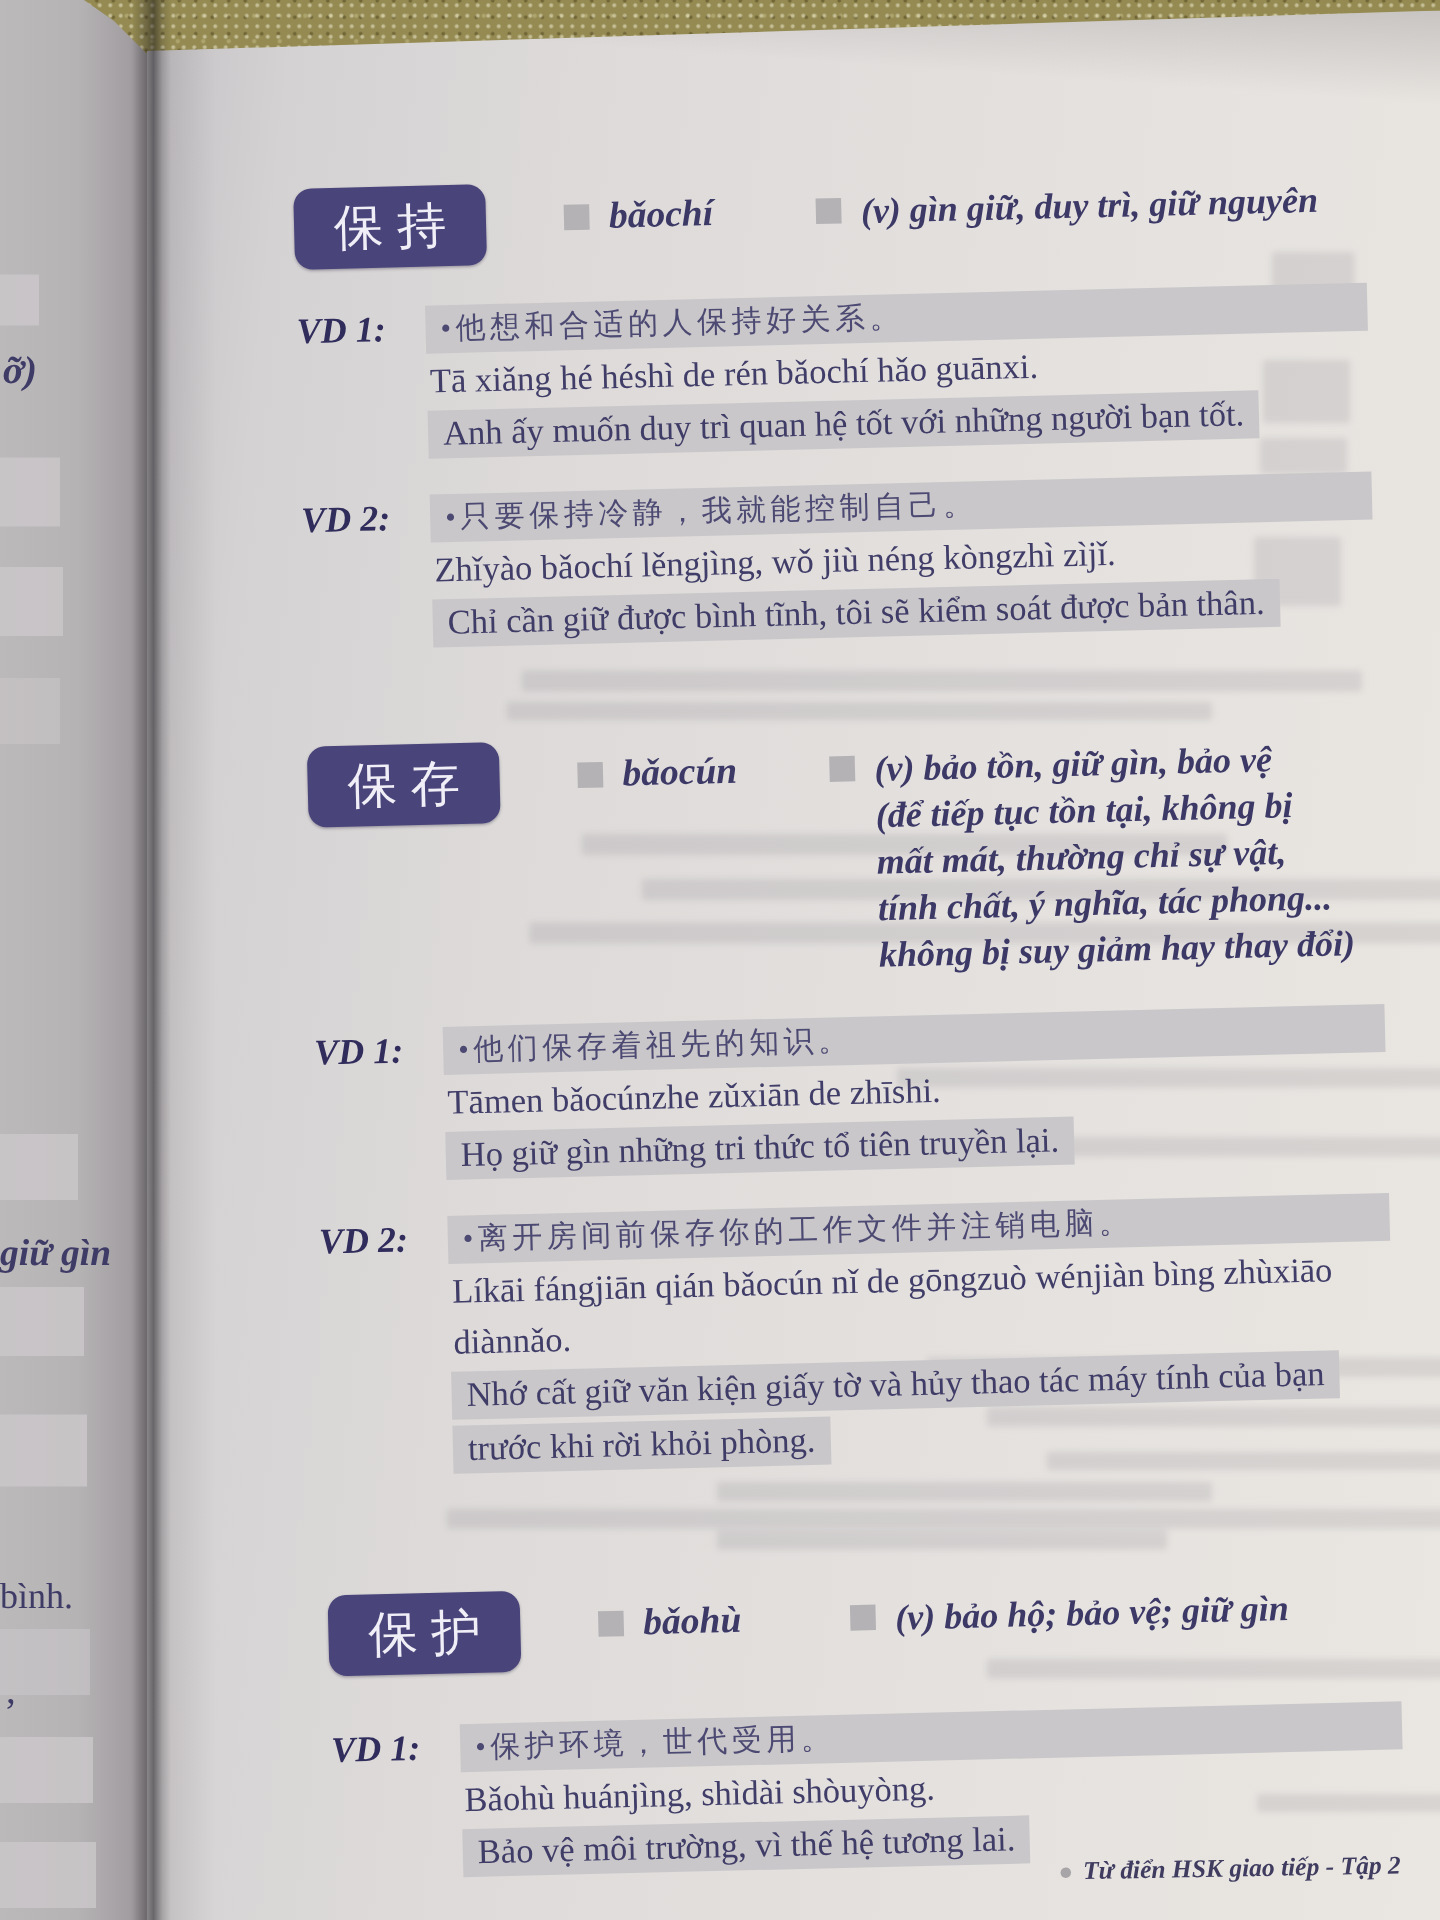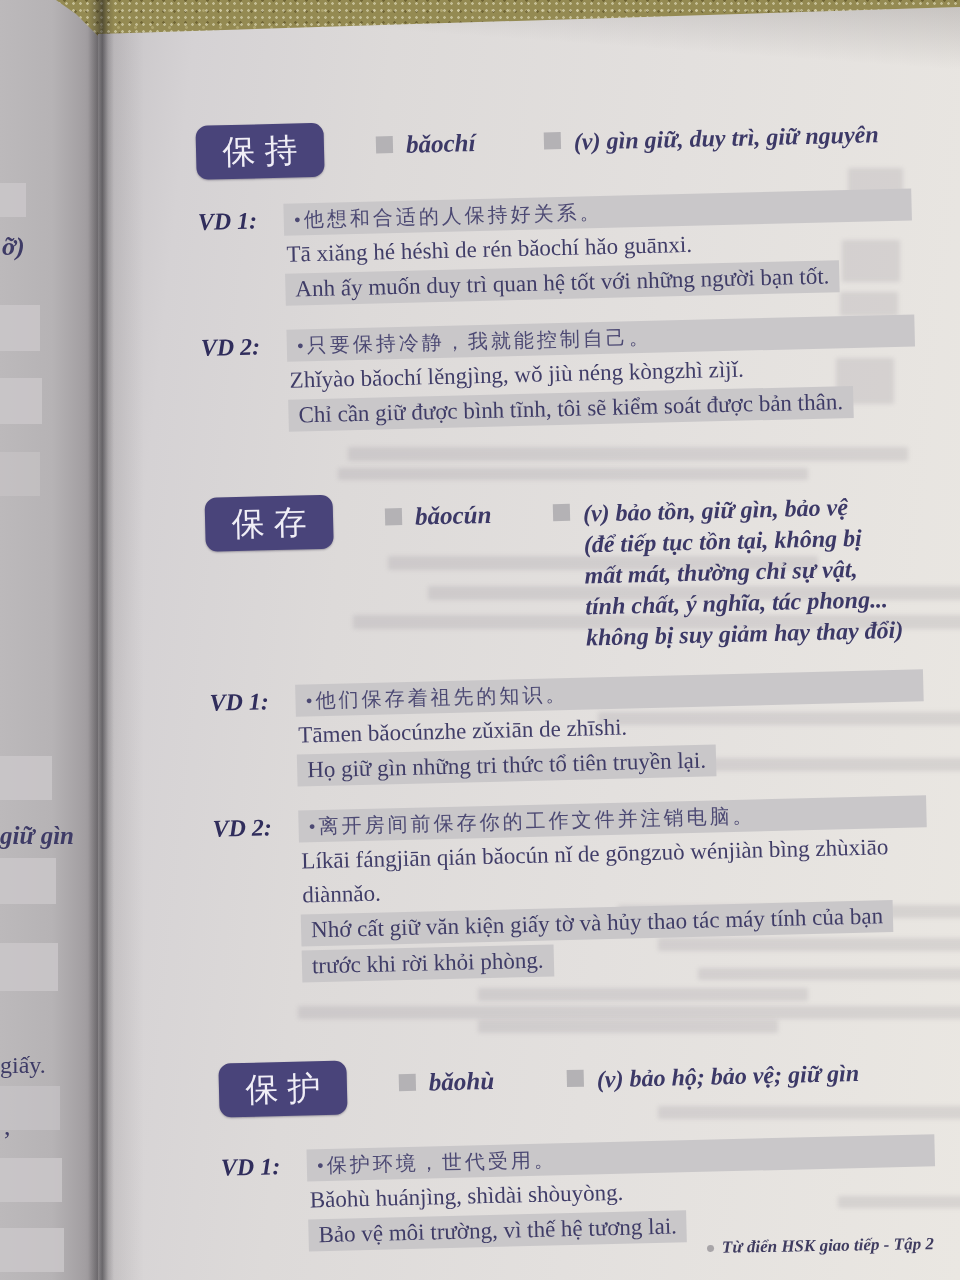--- a/index.html
+++ b/index.html
@@ -105,21 +105,21 @@
   <i class="lbar" style="top:378px;height:46px;width:42px"></i>
   <i class="lbar" style="top:452px;height:44px;width:40px;opacity:.55"></i>
   <i class="lbar" style="top:756px;height:44px;width:52px"></i>
   <i class="lbar" style="top:858px;height:46px;width:56px"></i>
   <i class="lbar" style="top:943px;height:48px;width:58px"></i>
   <i class="lbar" style="top:1086px;height:44px;width:60px;opacity:.6"></i>
   <i class="lbar" style="top:1158px;height:44px;width:62px"></i>
   <i class="lbar" style="top:1228px;height:44px;width:64px"></i>
   <span class="lfrag bi" style="top:232px;left:2px;font-size:26px">ỡ)</span>
   <span class="lfrag bi" style="top:822px;left:0;font-size:25px">giữ gìn</span>
-  <span class="lfrag" style="top:1052px;left:0;font-size:24px">giấy.</span>
+  <span class="lfrag" style="top:1052px;left:0;font-size:24px">bình.</span>
   <span class="lfrag" style="top:1112px;left:4px;font-size:26px">,</span>
 </div>
 
 <div class="spine"></div>
 
 <div class="right-page">
 
   <div class="bleed">
     <i class="bb" style="left:250px;top:447px;width:560px;height:14px"></i>
     <i class="bb" style="left:240px;top:468px;width:470px;height:12px"></i>

